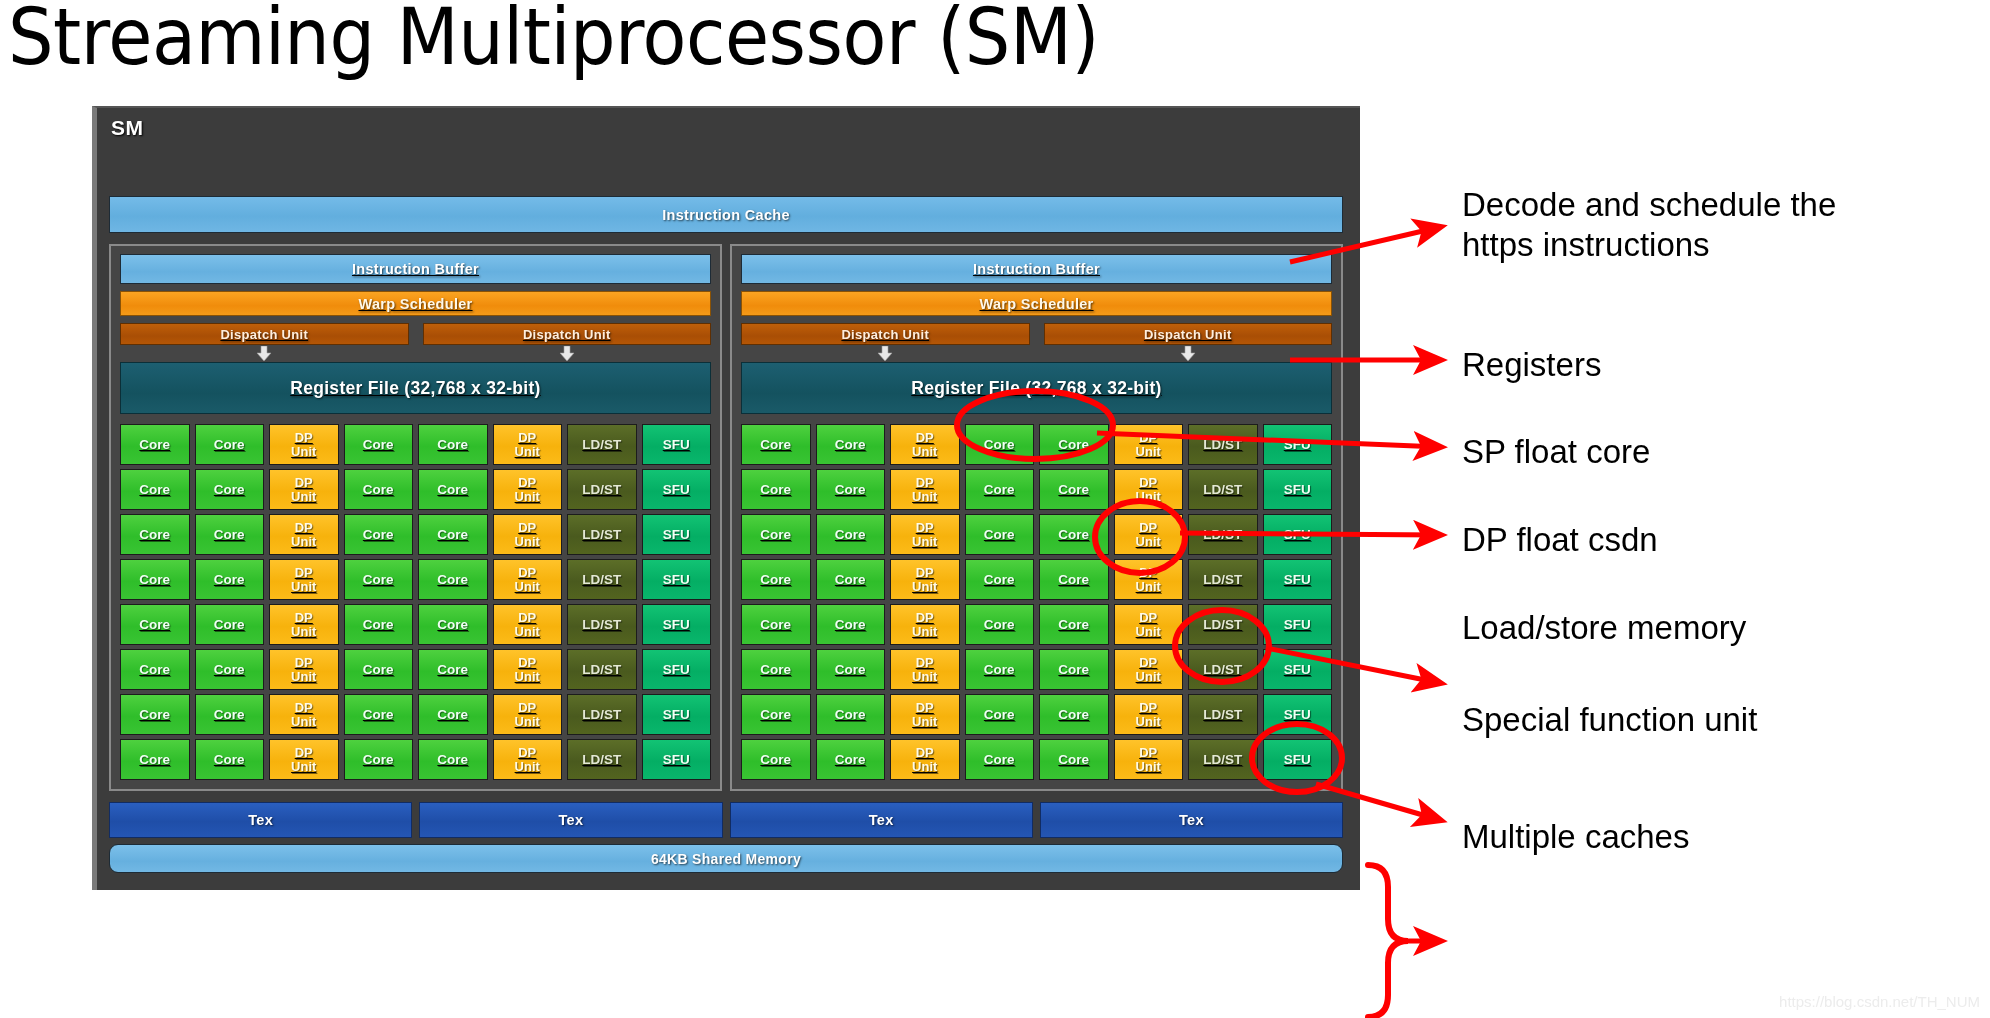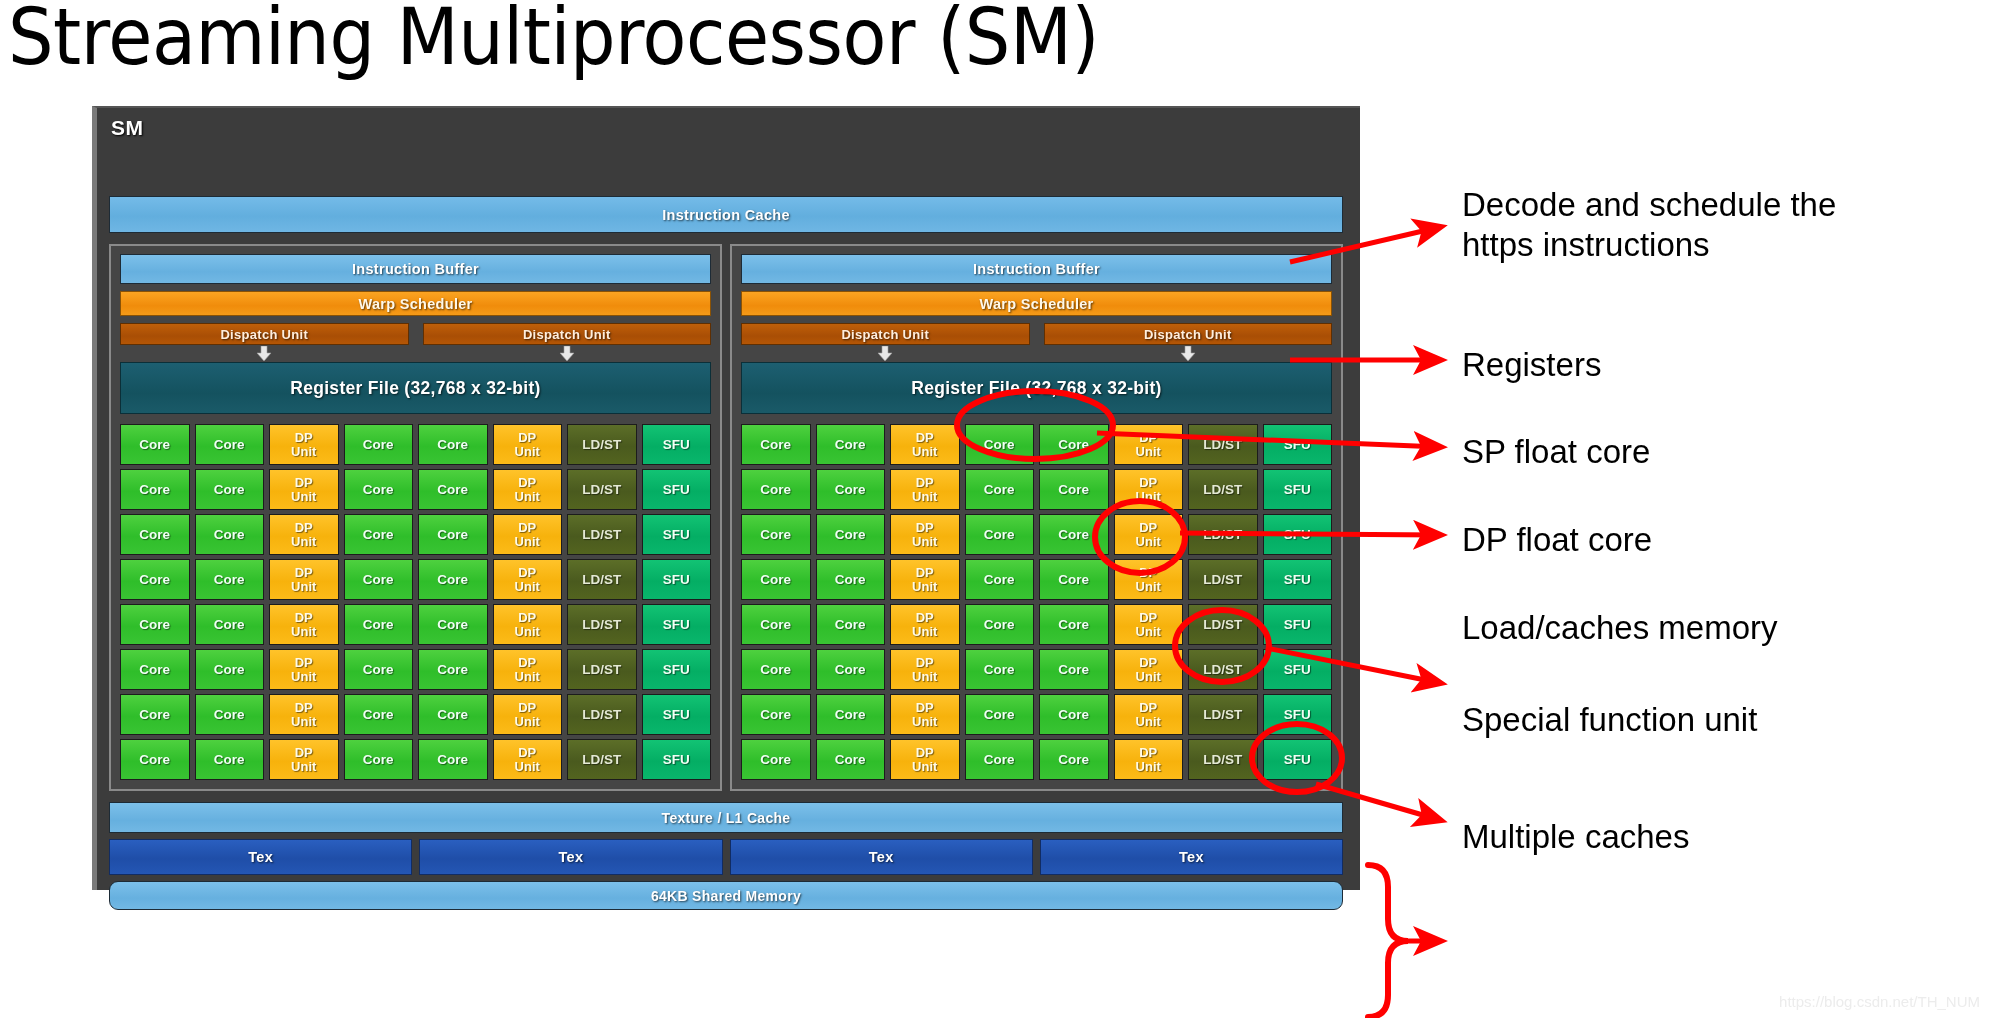--- a/index.html
+++ b/index.html
@@ -53,21 +53,21 @@
     display: flex; align-items: center; justify-content: center;
     text-shadow: 1px 1px 2px rgba(0,0,0,0.65);
     letter-spacing: 0.3px;
   }
   .icache {
     height: 37px;
     background: linear-gradient(180deg,#74bbe8 0%,#62aede 55%,#6fb6e4 100%);
   }
 
   
-  .partitions { display: flex; gap: 8px; margin-top: 11px; }
+  .partitions { display: flex; gap: 8px; margin-top: 11px; text-decoration: underline; }
   .partition {
     flex: 1;
     background: #454545;
     border: 2px solid #8a8a8a;
     padding: 8px 9px 9px 9px;
   }
   .ibuf {
     height: 30px;
     background: linear-gradient(180deg,#7cc0ea 0%,#66b0df 60%,#72b8e4 100%);
   }
@@ -374,21 +374,20 @@
               <div class="cell c-dp">DP
 Unit</div>
               <div class="cell c-ldst">LD/ST</div>
               <div class="cell c-sfu">SFU</div>
             </div>
         </div>
 
       </div>
 
       <div class="bottom">
-        <div class="bar texl1">Texture / L1 Cache</div>
         <div class="tex-row">
             <div class="bar tex">Tex</div>
             <div class="bar tex">Tex</div>
             <div class="bar tex">Tex</div>
             <div class="bar tex">Tex</div>
           </div>
         <div class="bar shared">64KB Shared Memory</div>
       </div>
 
     </div>
@@ -419,20 +418,20 @@
 
     <path d="M1368,865 q20,0 20,22 v32 q0,22 20,22 q-20,0 -20,22 v32 q0,22 -20,22" stroke="#ff0000" stroke-width="6" fill="none" stroke-linecap="round"></path>
     <path d="M1406,941 L1440,941" stroke="#ff0000" stroke-width="5" fill="none" marker-end="url(#ah)"></path>
   </svg>
 
   <div id="annotations">
       <div class="ann" style="left: 1462px; top: 185px;">Decode and schedule the
 https instructions</div>
       <div class="ann" style="left: 1462px; top: 345px;">Registers</div>
       <div class="ann" style="left: 1462px; top: 432px;">SP float core</div>
-      <div class="ann" style="left: 1462px; top: 520px;">DP float core</div>
-      <div class="ann" style="left: 1462px; top: 608px;">Load/caches memory</div>
+      <div class="ann" style="left: 1462px; top: 520px;">DP float csdn</div>
+      <div class="ann" style="left: 1462px; top: 608px;">Load/store memory</div>
       <div class="ann" style="left: 1462px; top: 700px;">Special function unit</div>
       <div class="ann" style="left: 1462px; top: 817px;">Multiple caches</div>
     </div>
 
   <div class="watermark">https://blog.csdn.net/TH_NUM</div>
 </div>
 
 </body></html>

